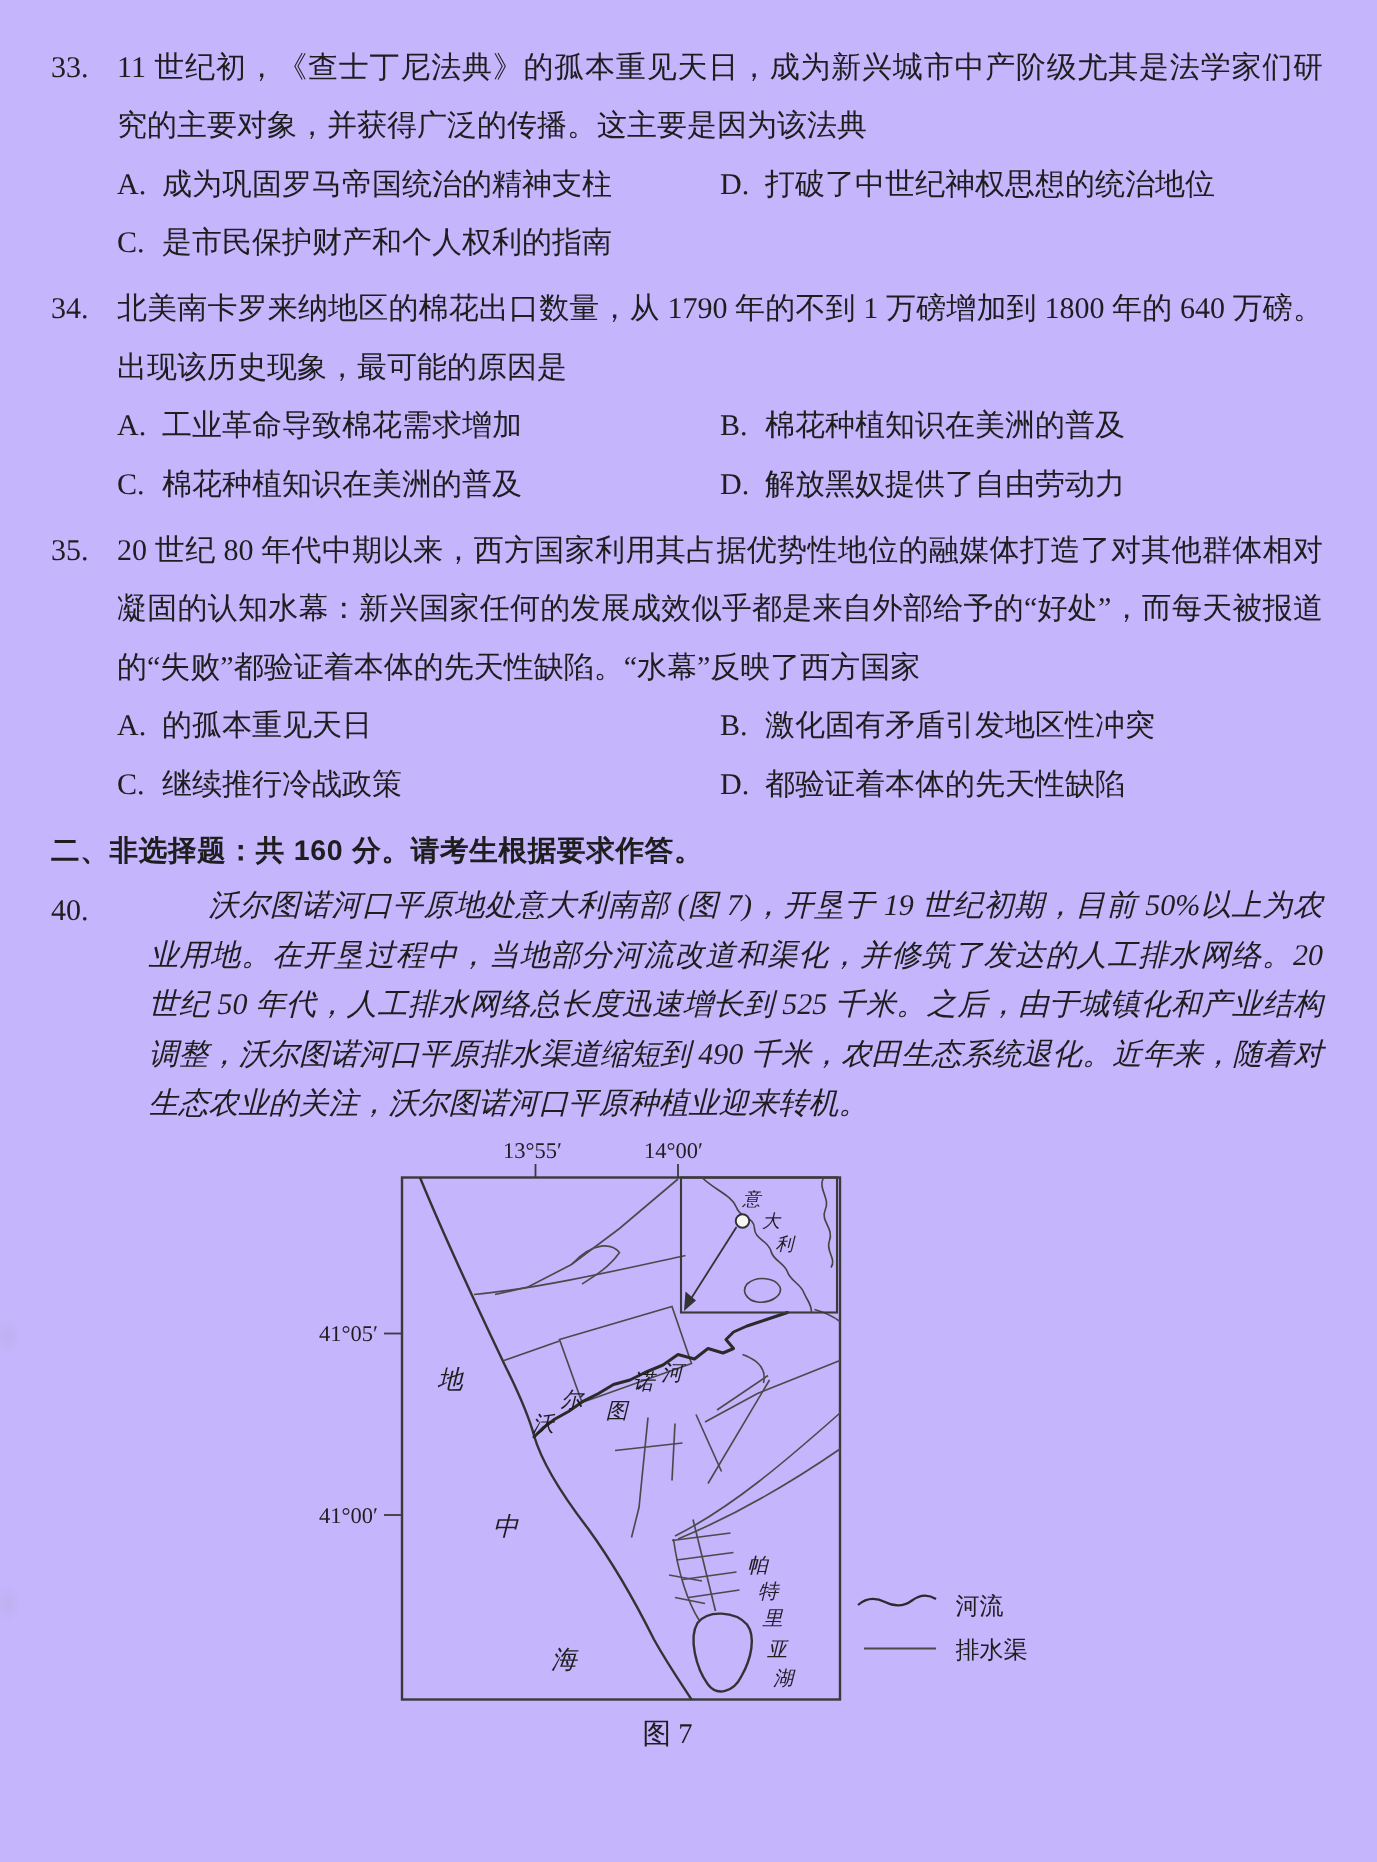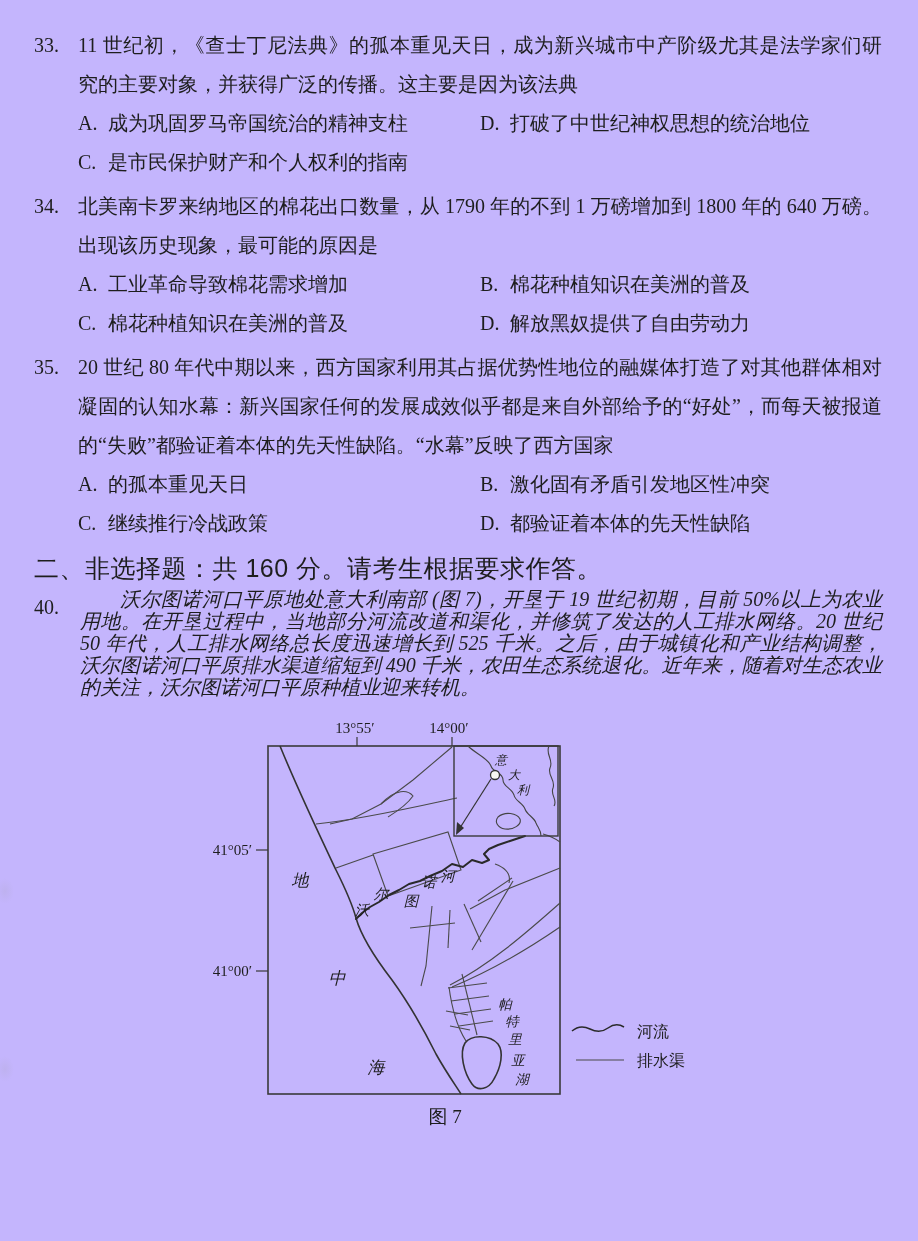--- a/index.html
+++ b/index.html
@@ -11,28 +11,28 @@
   }
   .content{padding:26px 36px 0 34px;}
   .question{position:relative;padding-left:44px;line-height:39px;margin-bottom:5px;}
   .q-num{position:absolute;left:0;top:0;width:40px;}
   .q-stem{display:block;text-align:justify;}
   .options{display:grid;grid-template-columns:402px 1fr;}
   .option{white-space:nowrap;overflow:hidden;}
   .opt-label{display:inline-block;min-width:30px;}
   .section-heading{
     font-family:"Liberation Sans","DejaVu Sans",sans-serif;
-    font-weight:400;font-size:25px;line-height:40px;letter-spacing:.5px;
+    font-weight:700;font-size:19px;line-height:40px;letter-spacing:.5px;
   }
   .q36-intro{position:relative;padding-left:44px;line-height:39px;}
   .material{
-    margin:0 0 0 46px;line-height:22px;text-align:justify;
+    margin:0 0 0 65px;line-height:33px;text-align:justify;
     text-indent:2em;font-style:italic;
   }
-  .figure{position:relative;margin-top:20px;}
+  .figure{position:relative;margin-top:4px;}
   svg{display:block;}
   svg text{font-family:"Liberation Serif","DejaVu Serif",serif;fill:#1e1e1e;}
   .coord-label{font-size:15px;}
   .hand{font-style:italic;}
   .sea-char{font-size:17px;}
   .river-char{font-size:14.5px;}
   .lake-char{font-size:13.5px;}
   .italy-char{font-size:12px;}
   .legend-label{font-size:16px;}
   .caption-text{font-size:19px;}

